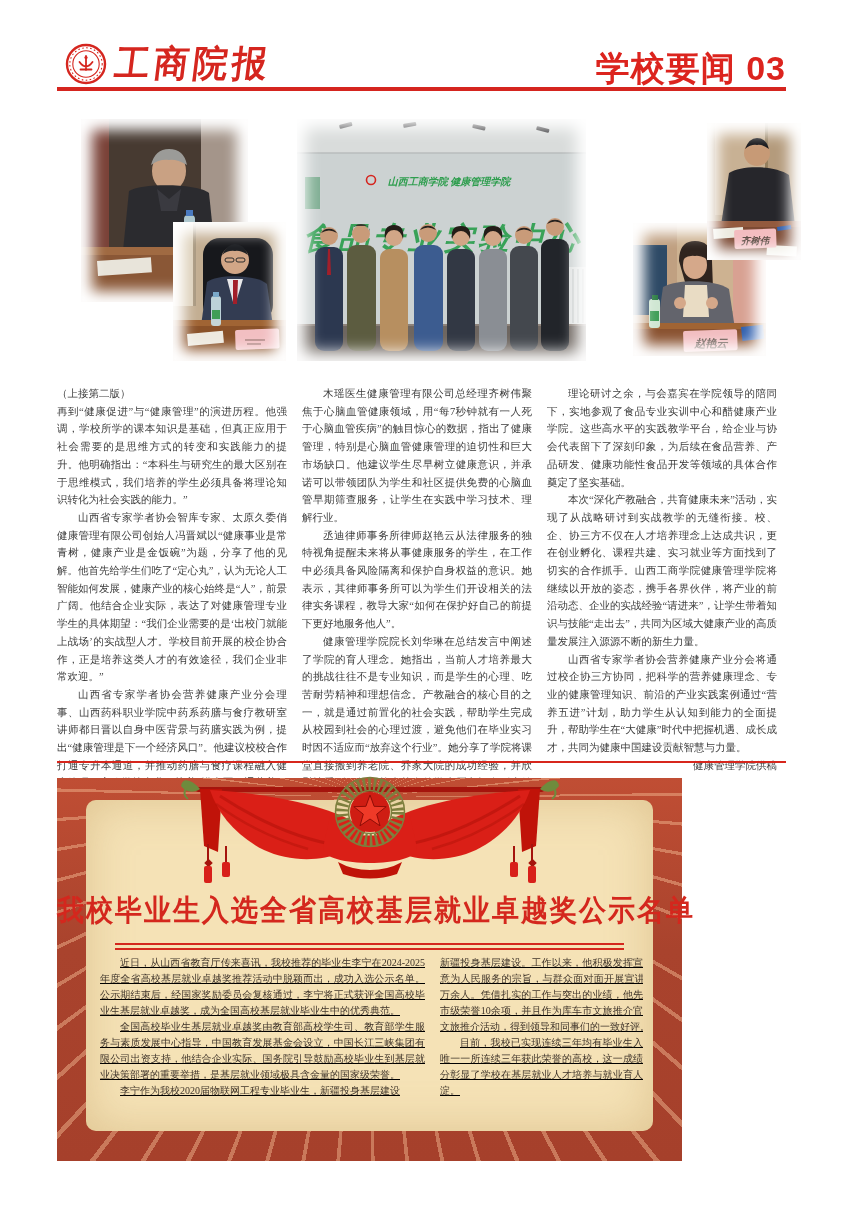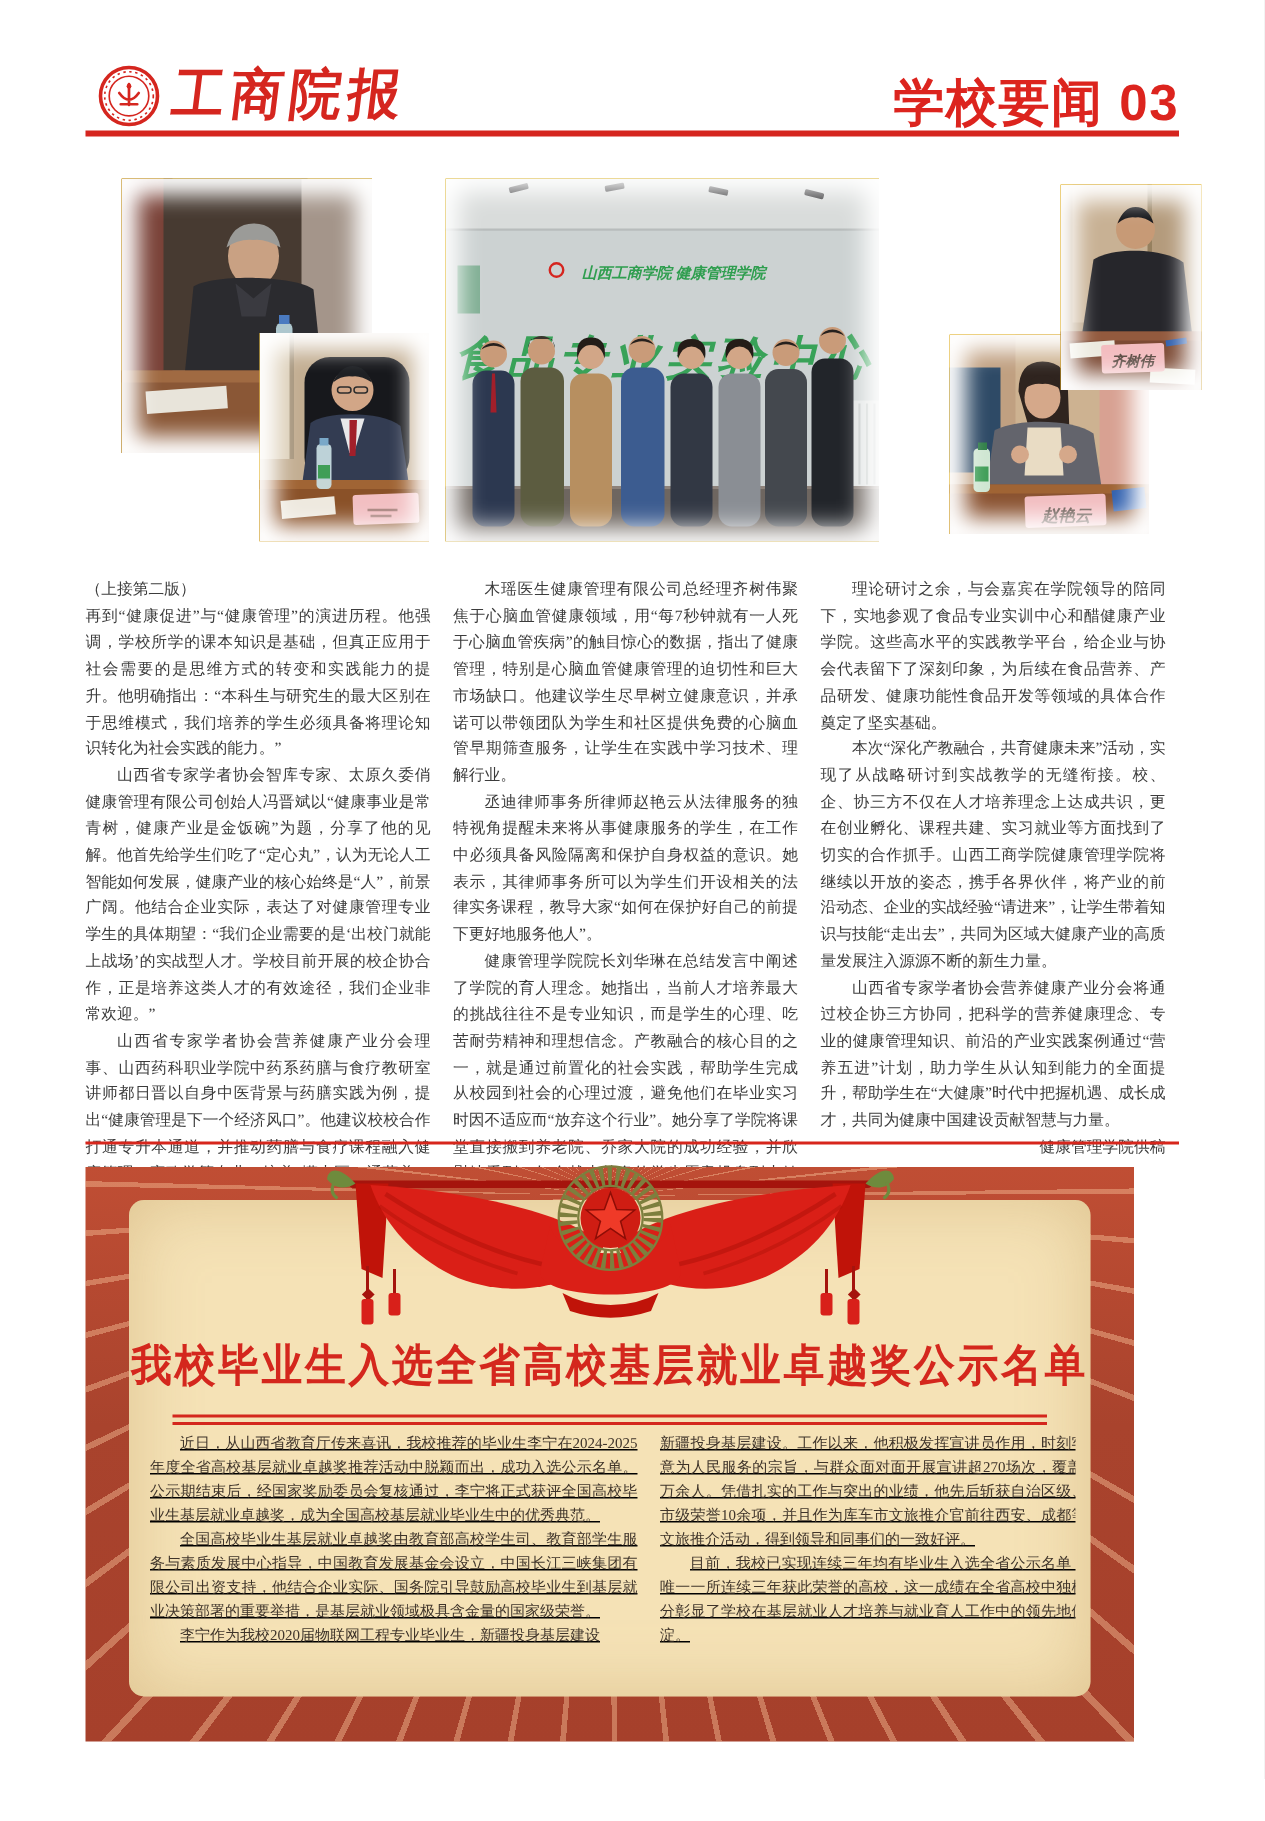--- a/index.html
+++ b/index.html
@@ -26,21 +26,21 @@
   
   .article{position:absolute;left:57px;top:353px;width:730px;height:412px;overflow:hidden;
            display:flex;gap:15px;margin-top:32px;}
   .col{width:230px;flex:0 0 230px;font-size:10.5px;line-height:17.7px;color:#3c3c3c;
        text-align:justify;text-justify:inter-ideograph;}
   .col p{margin:0;}
   .indent{text-indent:2em;}
   .byline{float:right;padding-left:1em;}
   .rule-sep{position:absolute;left:57px;width:729px;top:761px;height:2px;background:#d7261c;}
   
-  .banner{position:absolute;left:57px;top:778px;width:699px;height:383px;
+  .banner{position:absolute;left:57px;top:778px;width:625px;height:383px;
           background:
             repeating-conic-gradient(from 115deg at 50% 5%, rgba(245,190,150,0) 0deg 4.8deg, rgba(245,190,150,0.45) 4.8deg 5.4deg),
             linear-gradient(180deg,#c04e34 0%,#a9432d 45%,#a6402b 100%);}
   .panel{position:absolute;left:29px;right:29px;top:22px;bottom:30px;background:#f5e2b6;
          border-radius:10px;box-shadow:inset 0 0 46px rgba(187,146,84,0.38);}
   .decor{position:absolute;left:50%;top:-4px;transform:translateX(-50%);width:380px;height:230px;z-index:3;}
   .banner-title{position:absolute;left:0;right:0;top:114px;z-index:2;text-align:center;
                 font-size:27px;font-weight:bold;color:#d4271d;letter-spacing:2px;
                 transform:scaleY(1.08);white-space:nowrap;}
   .title-rule{position:absolute;left:58px;right:58px;top:165px;height:3px;

